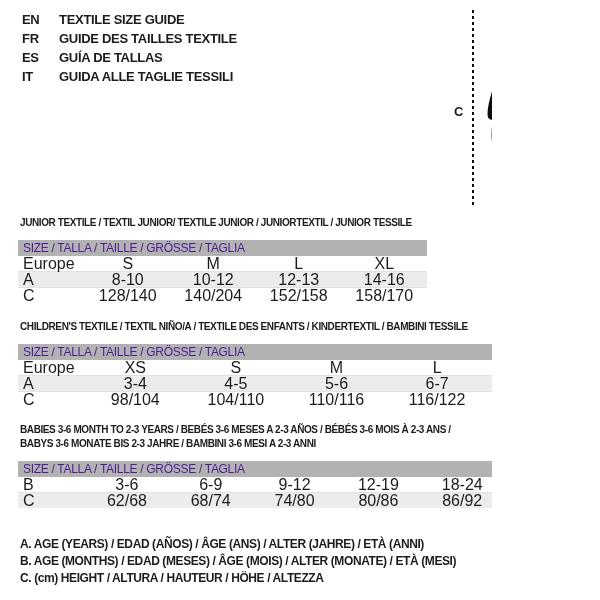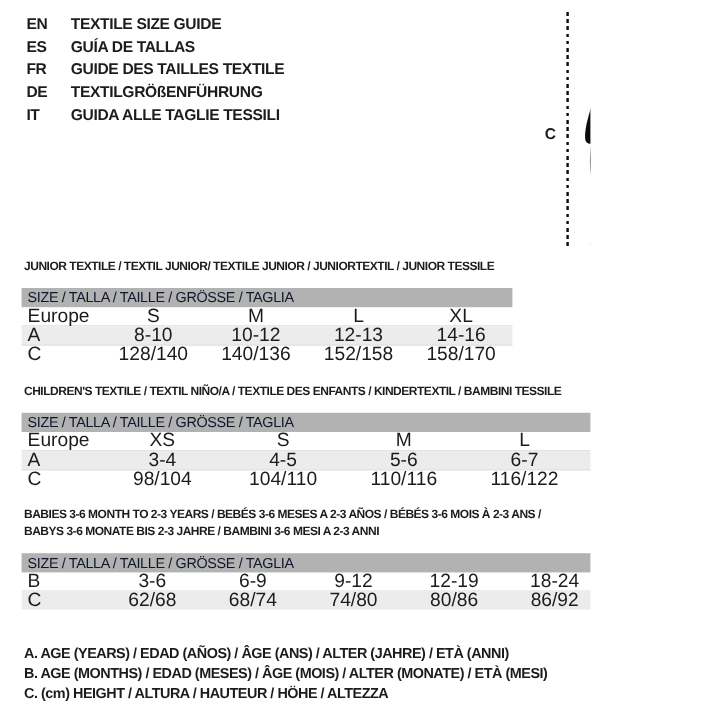--- a/index.html
+++ b/index.html
@@ -31,21 +31,21 @@
   .sec-0{top:216px;width:409px;}
   .sec-1{top:320px;width:570px;}
   .sec-2{top:423px;width:570px;}
   .sec-title{
     font-weight:bold;font-size:10px;line-height:14px;letter-spacing:-0.4px;
     margin-left:2px;white-space:pre-line;
   }
   .table{margin-top:10px;width:100%;}
   .thead{
     height:16px;line-height:16px;background:var(--header-bar);
-    font-size:12px;letter-spacing:-0.3px;padding-left:5px;color:#0f172a;
+    font-size:12px;letter-spacing:-0.3px;padding-left:5px;color:#4c1d95;
   }
   .trow{display:flex;height:15px;line-height:15px;font-size:16px;border-bottom:1px solid #e2e2e2;}
   .trow:last-child{border-bottom:none;}
   .trow.shaded{background:var(--row-shaded);}
   .rlabel{width:62px;padding-left:5px;flex:0 0 auto;}
   .cell{flex:1;text-align:center;}
   
   .footnotes{position:absolute;left:20px;top:536px;}
   .footnote{font-weight:bold;font-size:12px;line-height:17px;letter-spacing:-0.4px;}
 </style>
@@ -53,30 +53,26 @@
 <body>
 
 <div class="page">
 
   <div class="lang-block">
       <div class="lang-row">
         <span class="lang-code">EN</span>
         <span class="lang-label">TEXTILE SIZE GUIDE</span>
       </div>
       <div class="lang-row">
+        <span class="lang-code">FR</span>
+        <span class="lang-label">GUIDE DES TAILLES TEXTILE</span>
+      </div>
+      <div class="lang-row">
         <span class="lang-code">ES</span>
         <span class="lang-label">GUÍA DE TALLAS</span>
-      </div>
-      <div class="lang-row">
-        <span class="lang-code">FR</span>
-        <span class="lang-label">GUIDE DES TAILLES TEXTILE</span>
-      </div>
-      <div class="lang-row">
-        <span class="lang-code">DE</span>
-        <span class="lang-label">TEXTILGRÖßENFÜHRUNG</span>
       </div>
       <div class="lang-row">
         <span class="lang-code">IT</span>
         <span class="lang-label">GUIDA ALLE TAGLIE TESSILI</span>
       </div>
     </div>
 
   <div class="figure">
     <span class="c-label">C</span>
     <div class="measure-line"></div>
@@ -124,21 +120,21 @@
           <div class="trow shaded">
             <span class="rlabel">A</span>
             <span class="cell">8-10</span>
             <span class="cell">10-12</span>
             <span class="cell">12-13</span>
             <span class="cell">14-16</span>
           </div>
           <div class="trow">
             <span class="rlabel">C</span>
             <span class="cell">128/140</span>
-            <span class="cell">140/136</span>
+            <span class="cell">140/204</span>
             <span class="cell">152/158</span>
             <span class="cell">158/170</span>
           </div>
         </div>
       </div>
       <div class="sec sec-1">
         <div class="sec-title">CHILDREN'S TEXTILE / TEXTIL NIÑO/A / TEXTILE DES ENFANTS / KINDERTEXTIL / BAMBINI TESSILE</div>
         <div class="table">
           <div class="thead">SIZE / TALLA / TAILLE / GRÖSSE / TAGLIA</div>
           <div class="trow">

